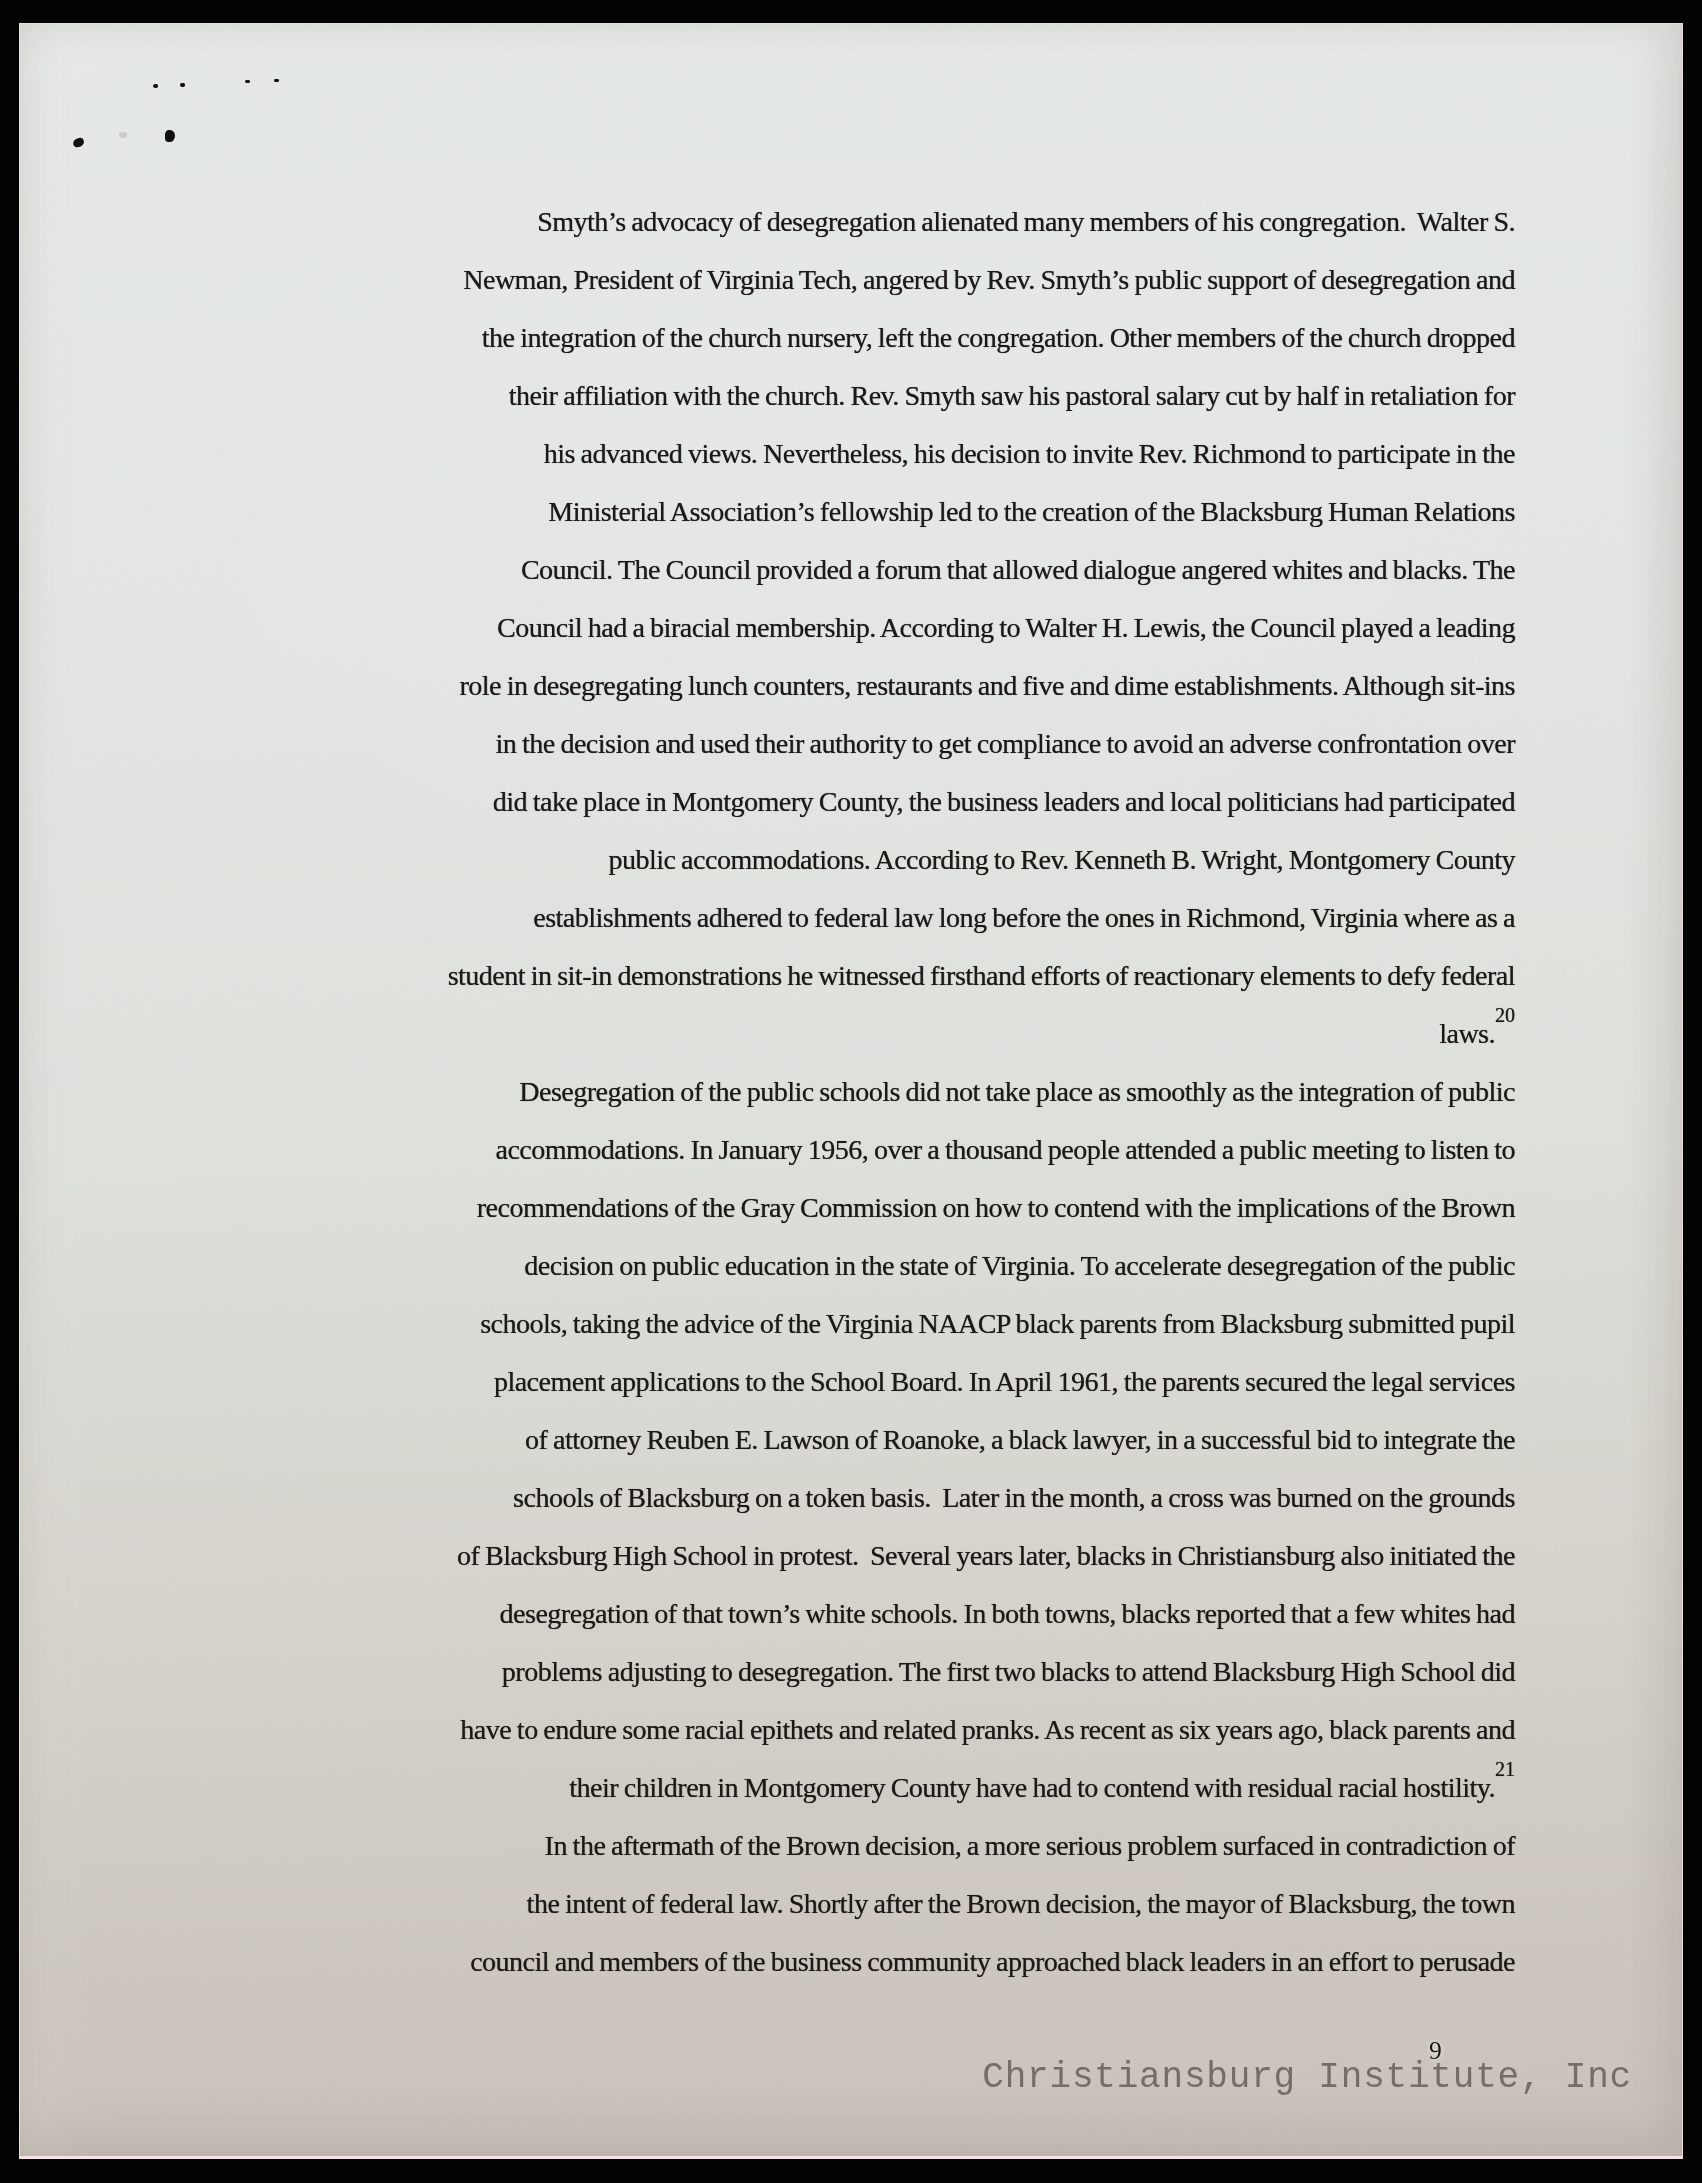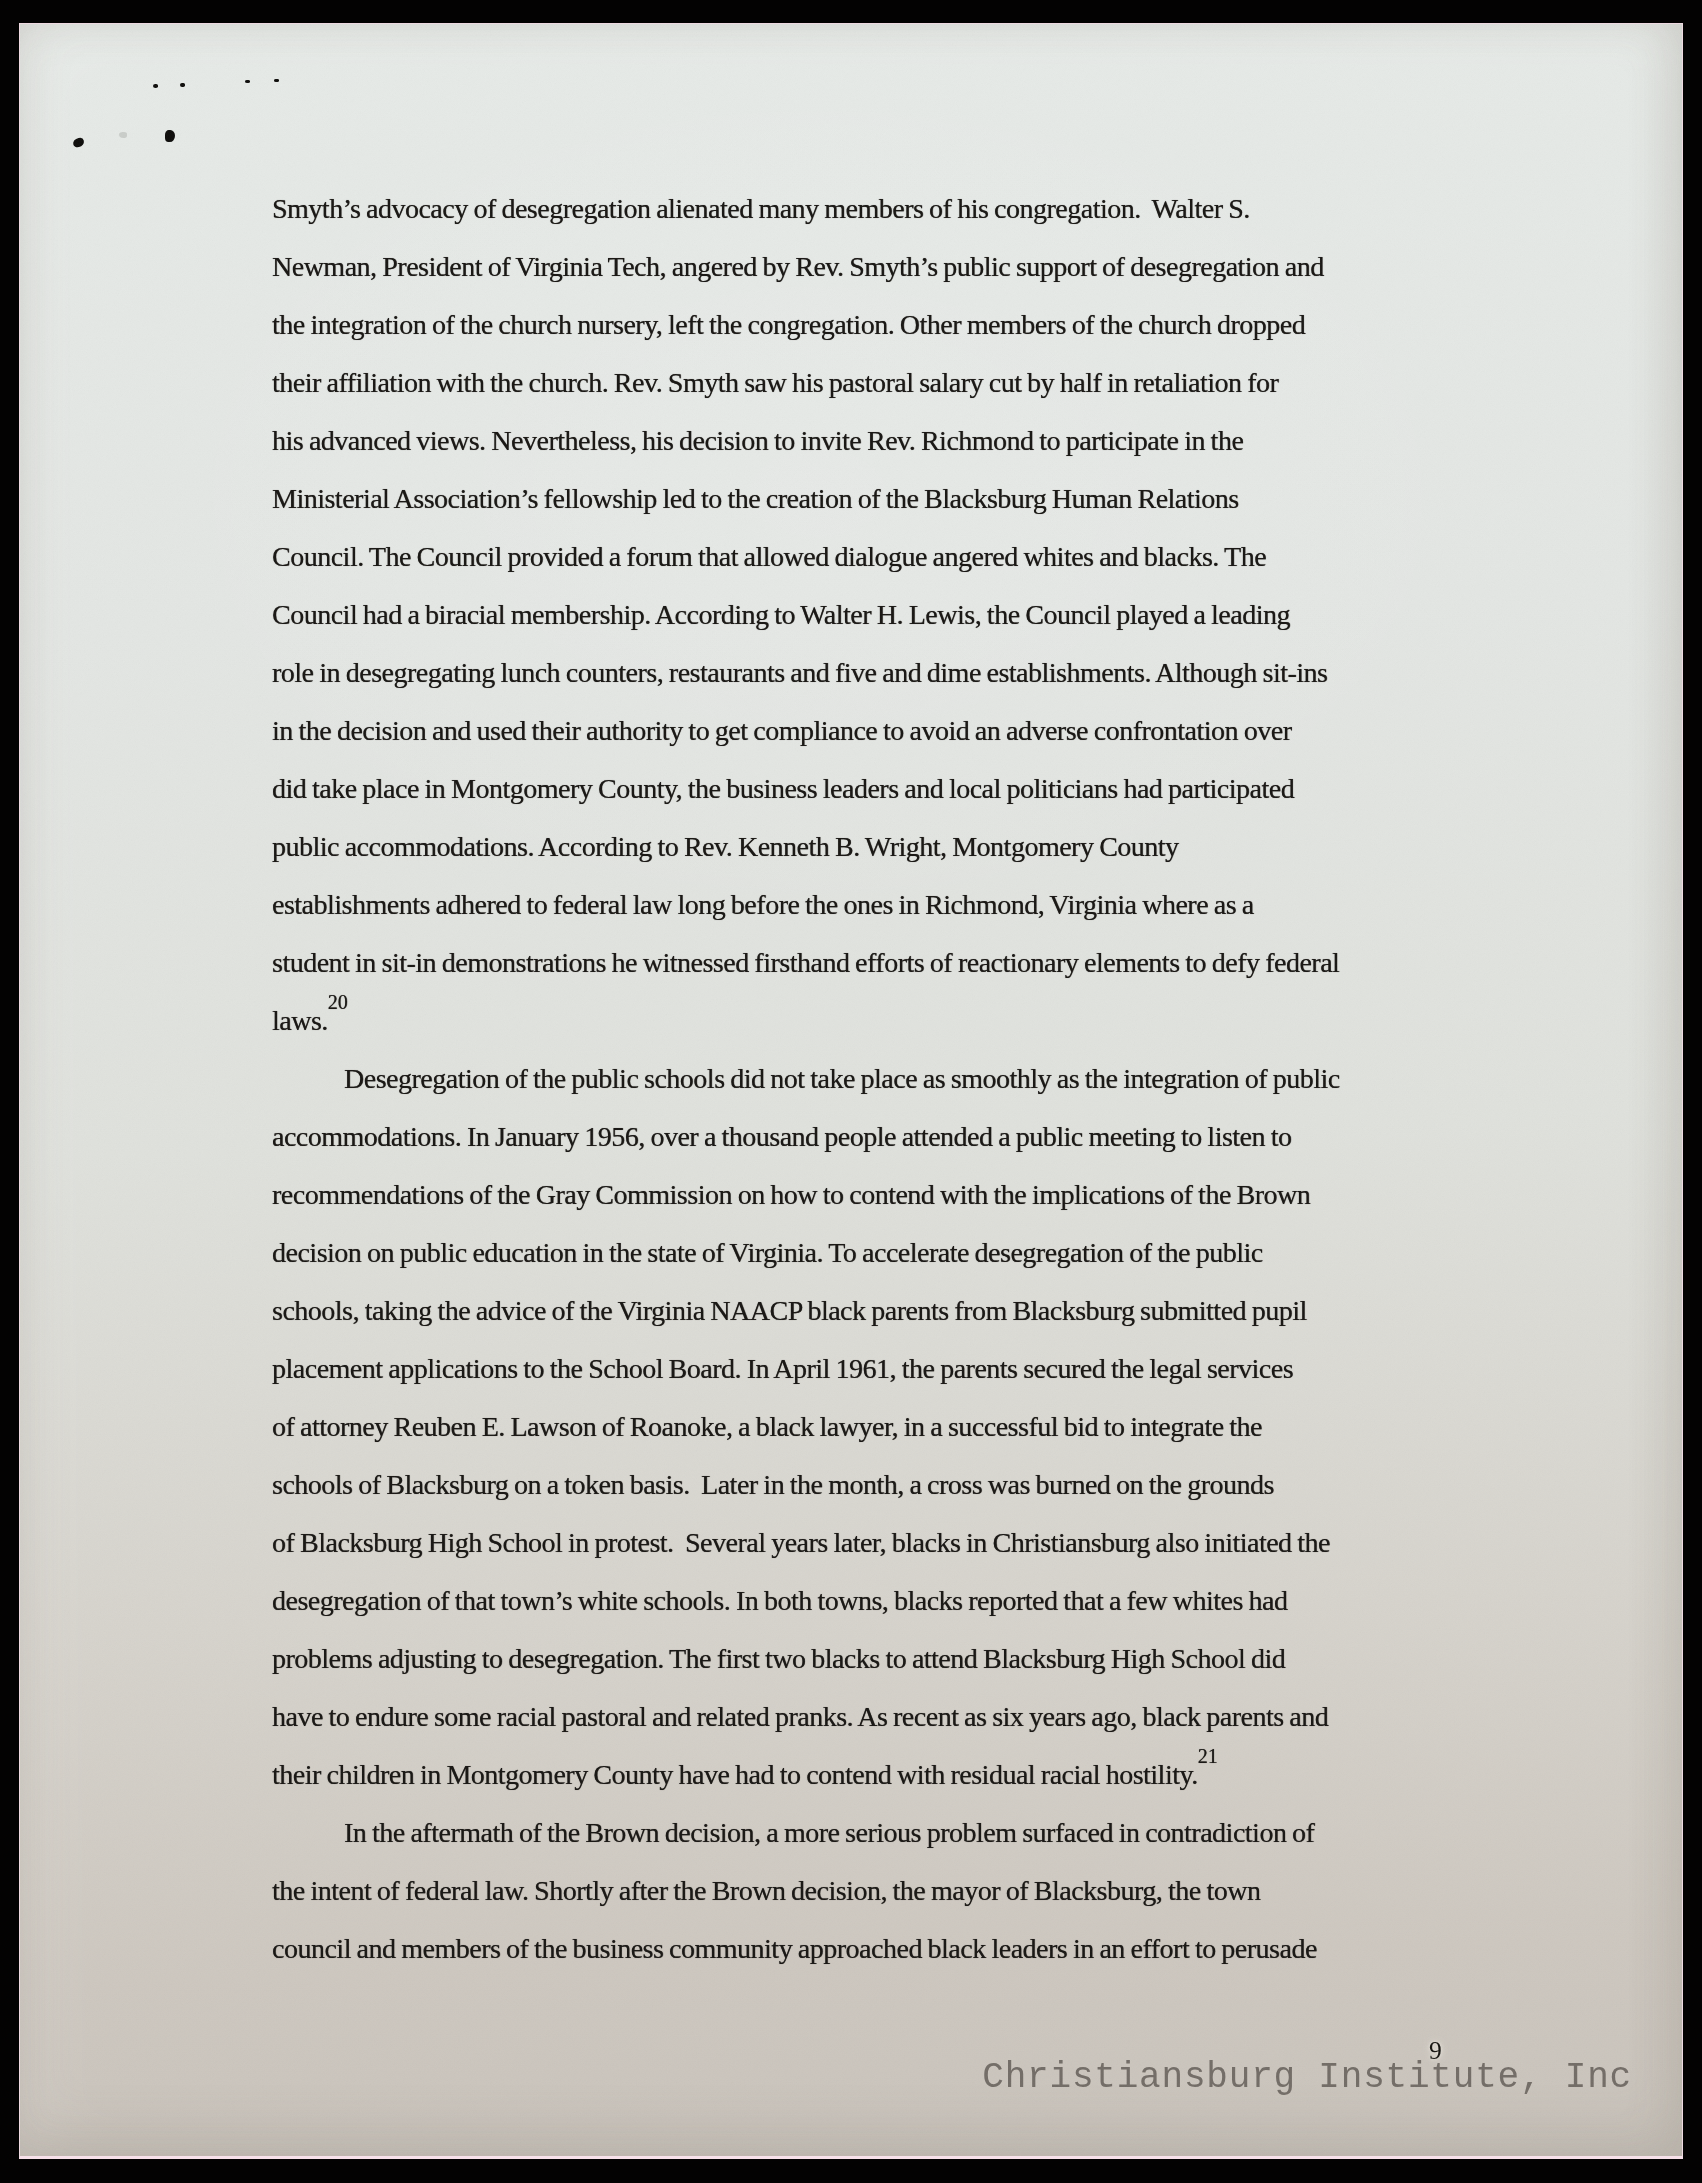--- a/index.html
+++ b/index.html
@@ -18,21 +18,21 @@
       radial-gradient(ellipse 1054px 678px at 48% 22%, rgba(255,255,255,0.10), rgba(255,255,255,0) 70%),
       linear-gradient(178.5deg,#e6eae7 0%,#e3e6e3 28%,#dfe1dc 52%,#d6d3cc 74%,#cdc7bf 90%,#c9c3bb 100%);
     border:1.5px solid #eed9e1;
     border-bottom:3px solid #f7e1ea;
     box-shadow:
       inset -13.6px 0 45px rgba(105,95,85,0.12),
       inset 0 -21px 53px rgba(118,106,93,0.16),
       inset 16.6px 9px 68px rgba(255,255,255,0.22);
   }
   .texture{position:absolute;inset:0;width:100%;height:100%;opacity:0.05;pointer-events:none;}
-  .text-block{position:absolute;left:252px;top:156px;width:1243px;}
+  .text-block{position:absolute;left:252px;top:169px;width:1243px;text-align:right;}
   .line{
     height:58px;line-height:58px;
     font-size:28px;color:#171512;
     letter-spacing:-0.5px;word-spacing:-0.8px;
     white-space:pre;
     text-shadow:0 0 0.8px rgba(28,24,20,0.55), 0.4px 0.4px 0.5px rgba(28,24,20,0.35);
   }
   .line.indent{padding-left:72px;font-family:Liberation Serif, serif;}
   .line sup{
     font-size:20px;letter-spacing:0;
@@ -93,21 +93,21 @@
       <div class="line">accommodations. In January 1956, over a thousand people attended a public meeting to listen to</div>
       <div class="line">recommendations of the Gray Commission on how to contend with the implications of the Brown</div>
       <div class="line">decision on public education in the state of Virginia. To accelerate desegregation of the public</div>
       <div class="line">schools, taking the advice of the Virginia NAACP black parents from Blacksburg submitted pupil</div>
       <div class="line">placement applications to the School Board. In April 1961, the parents secured the legal services</div>
       <div class="line">of attorney Reuben E. Lawson of Roanoke, a black lawyer, in a successful bid to integrate the</div>
       <div class="line">schools of Blacksburg on a token basis.  Later in the month, a cross was burned on the grounds</div>
       <div class="line">of Blacksburg High School in protest.  Several years later, blacks in Christiansburg also initiated the</div>
       <div class="line">desegregation of that town’s white schools. In both towns, blacks reported that a few whites had</div>
       <div class="line">problems adjusting to desegregation. The first two blacks to attend Blacksburg High School did</div>
-      <div class="line">have to endure some racial pastoral and related pranks. As recent as six years ago, black parents and</div>
+      <div class="line">have to endure some racial epithets and related pranks. As recent as six years ago, black parents and</div>
       <div class="line">their children in Montgomery County have had to contend with residual racial hostility.<sup>21</sup></div>
       <div class="line indent">In the aftermath of the Brown decision, a more serious problem surfaced in contradiction of</div>
       <div class="line">the intent of federal law. Shortly after the Brown decision, the mayor of Blacksburg, the town</div>
       <div class="line">council and members of the business community approached black leaders in an effort to perusade</div>
     </div>
 
   <div class="page-number">9</div>
 
   <div class="watermark">Christiansburg Institute, Inc</div>
 

